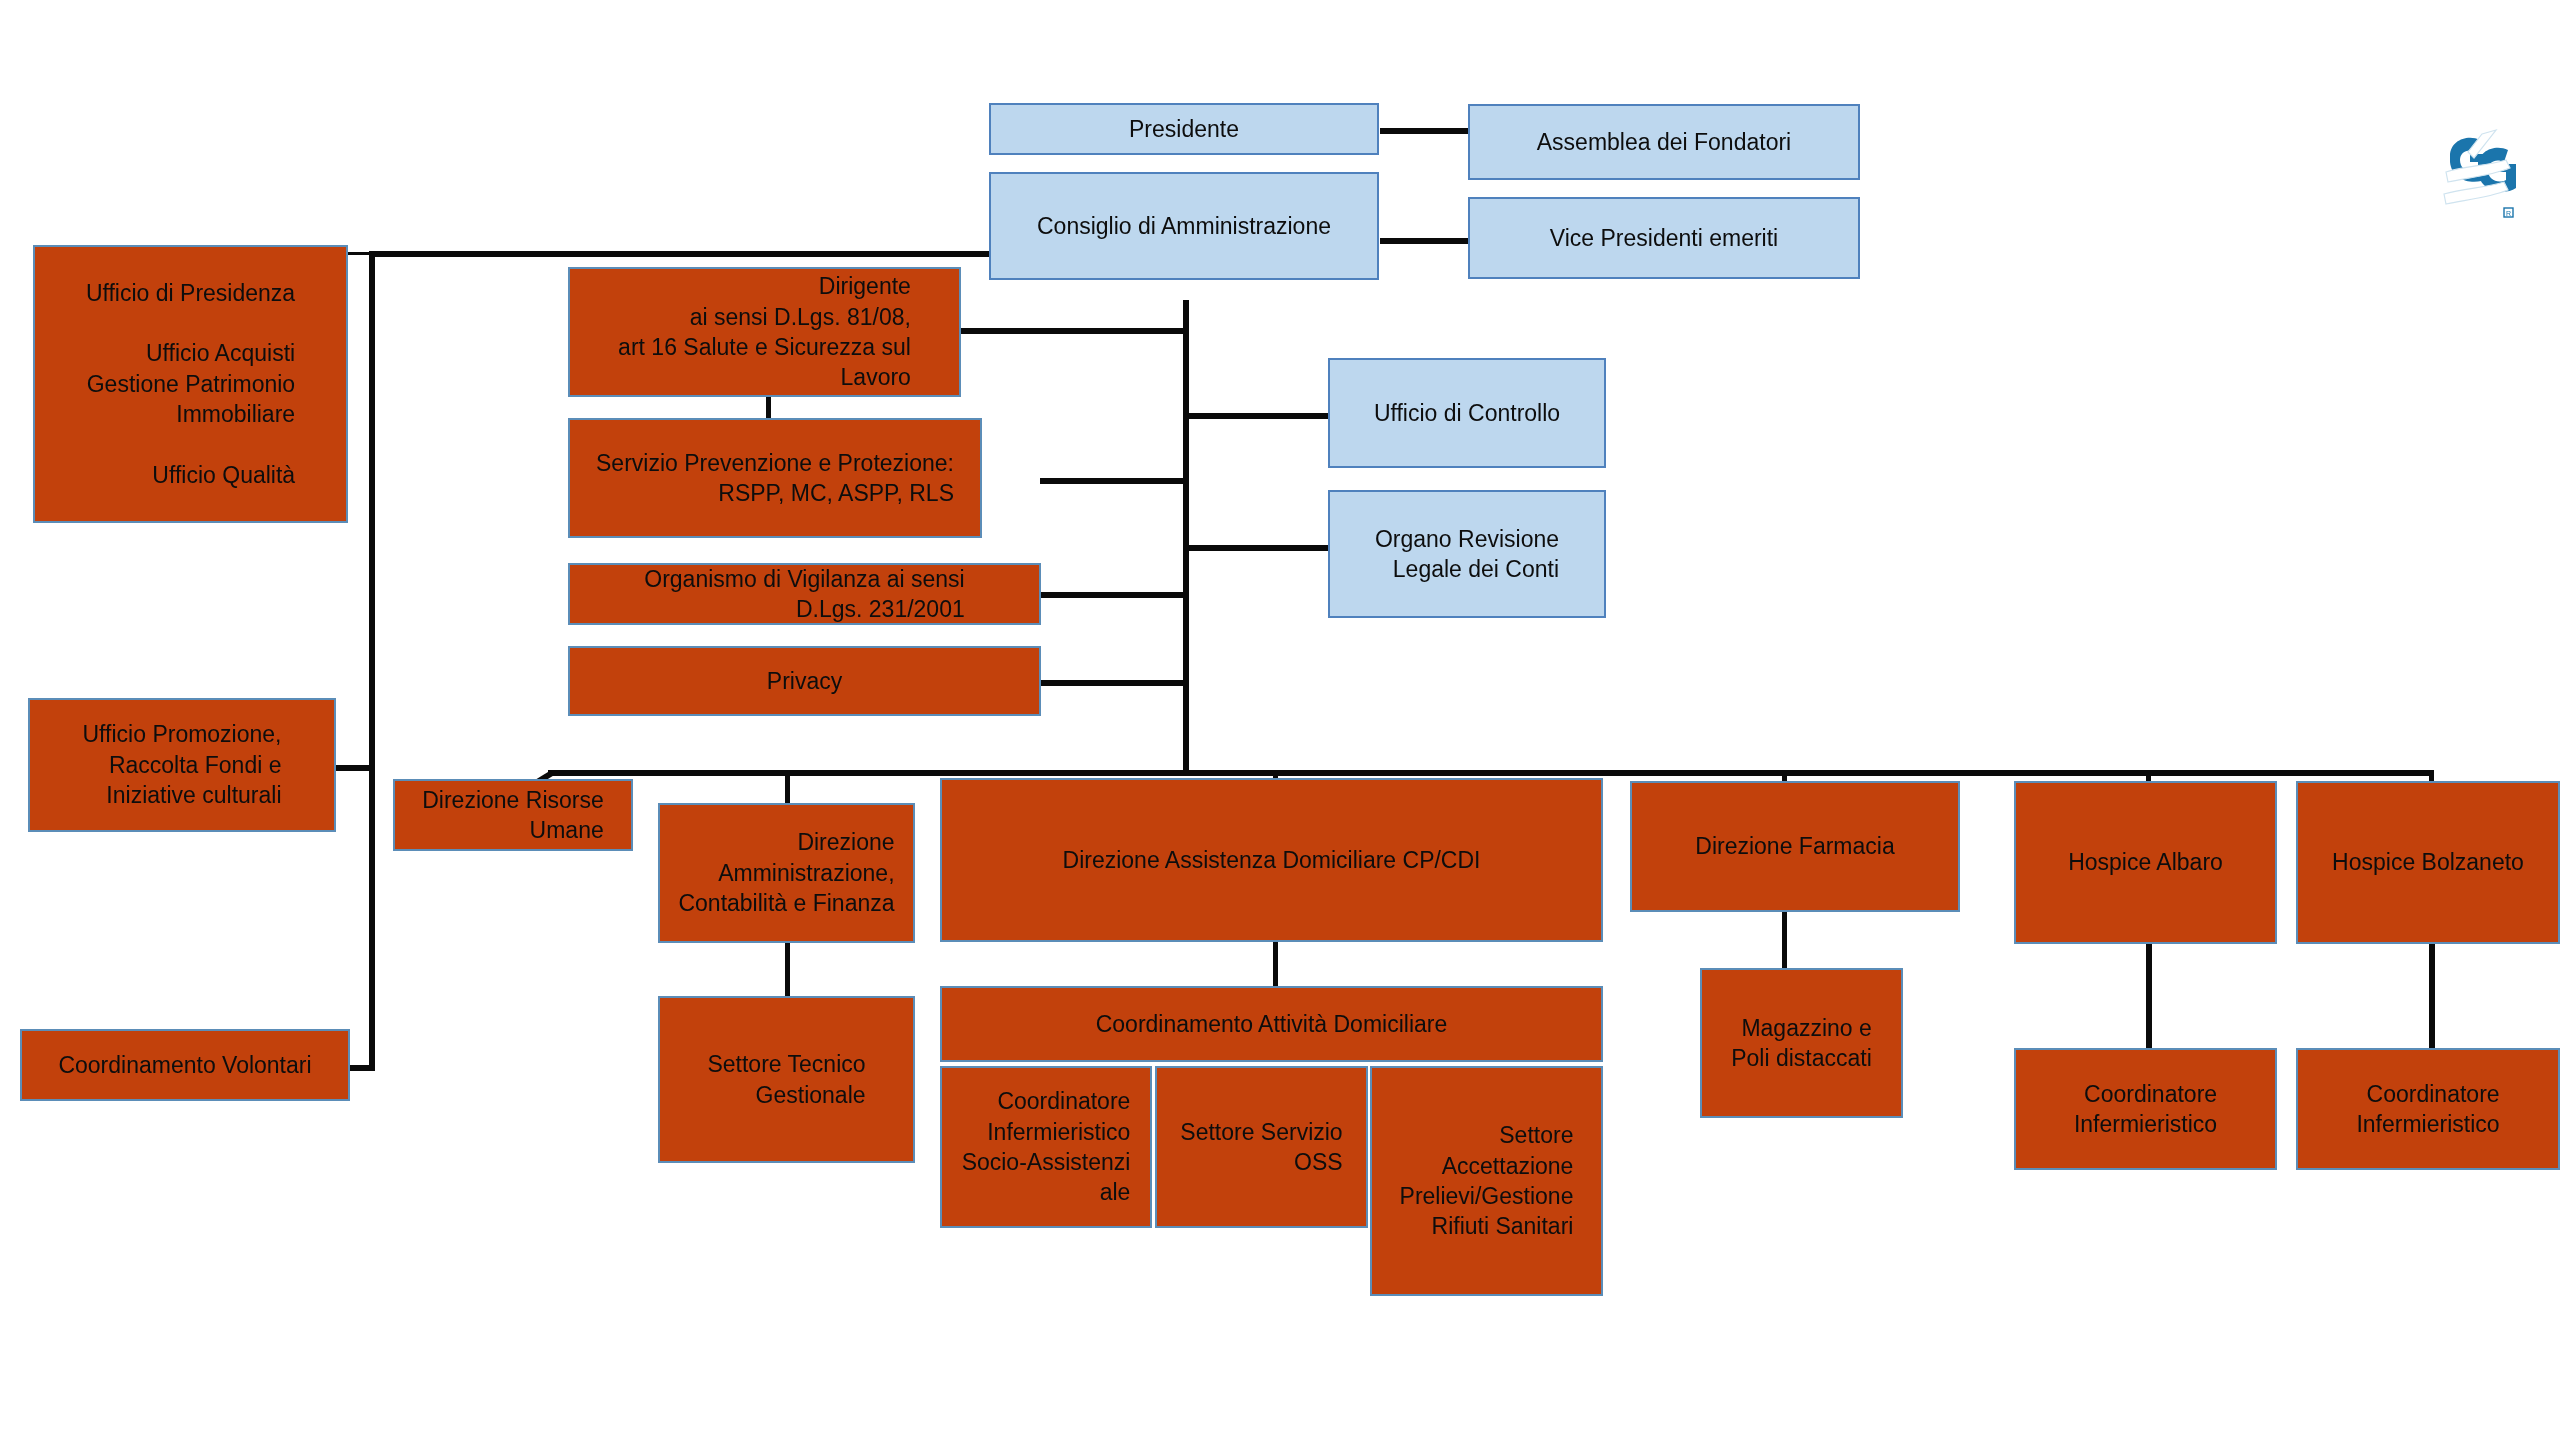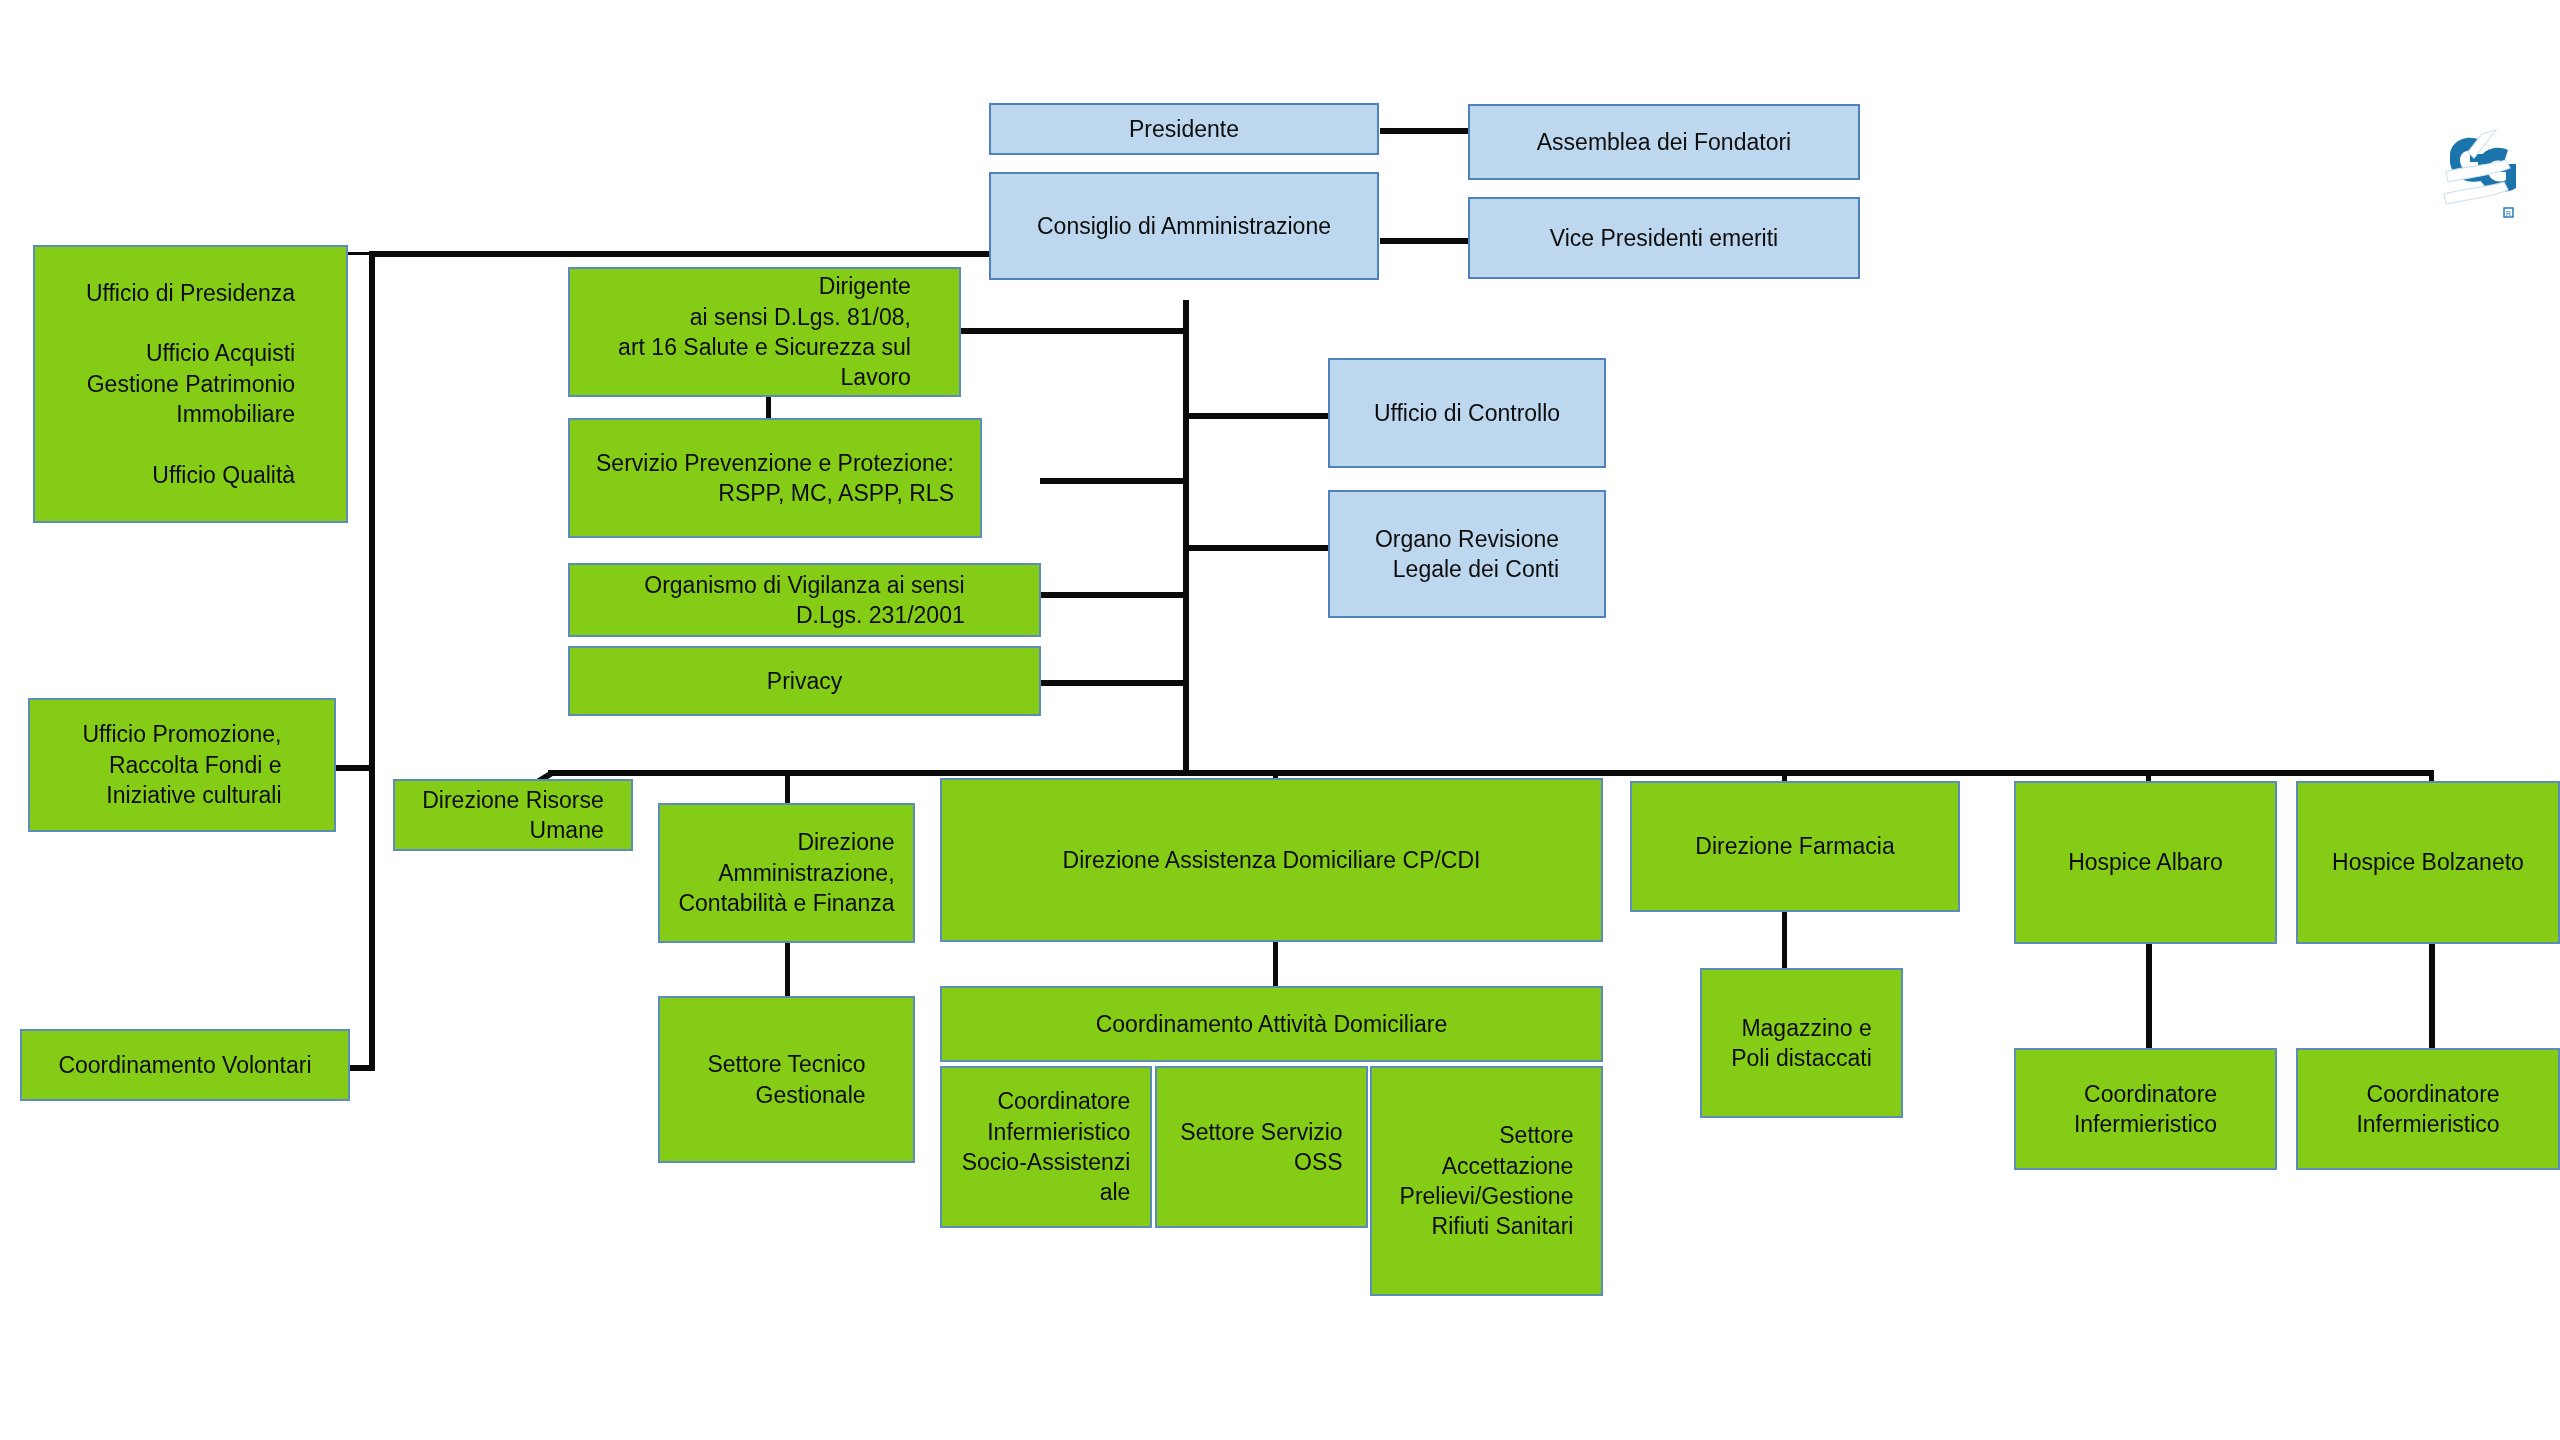--- a/index.html
+++ b/index.html
@@ -3,21 +3,21 @@
 <meta charset="utf-8">
 <style>
   html,body{margin:0;padding:0;background:#ffffff;}
   body{width:2560px;height:1440px;position:relative;overflow:hidden;
        font-family:"Liberation Sans","DejaVu Sans",sans-serif;}
   #canvas{position:absolute;left:0;top:0;width:2560px;height:1440px;}
 
   .node{position:absolute;box-sizing:border-box;display:flex;align-items:center;
         justify-content:center;text-align:right;line-height:1.32;
         color:#0d0d0d;font-size:23px;white-space:pre-line;padding:4px 8px;}
-  .node.gray{background:#84cc16;border:2.5px solid #5b8db8;}
+  .node.gray{background:#c2410c;border:2.5px solid #5b8db8;}
   .node.blue{background:#bdd7ee;border:2.5px solid #4f81bd;}
 
   .wire{position:absolute;background:#0a0a0a;}
   .wire.h{height:6px;}
   .wire.v{width:6px;}
 
   svg.diag{position:absolute;overflow:visible;}
 
   #logo{position:absolute;left:2438px;top:128px;width:86px;height:92px;}
 </style>
@@ -106,21 +106,21 @@
   <div class="node gray" style="left:20px;top:1029px;width:330px;height:72px;">Coordinamento Volontari</div>
 
   <div class="node gray" style="left:568px;top:267px;width:393px;height:130px;">Dirigente
 ai sensi D.Lgs. 81/08,
 art 16 Salute e Sicurezza sul
 Lavoro</div>
 
   <div class="node gray" style="left:568px;top:418px;width:414px;height:120px;">Servizio Prevenzione e Protezione:
 RSPP, MC, ASPP, RLS</div>
 
-  <div class="node gray" style="left:568px;top:563px;width:473px;height:74px;">Organismo di Vigilanza ai sensi
+  <div class="node gray" style="left:568px;top:563px;width:473px;height:62px;">Organismo di Vigilanza ai sensi
 D.Lgs. 231/2001</div>
 
   <div class="node gray" style="left:568px;top:646px;width:473px;height:70px;">Privacy</div>
 
   <div class="node gray" style="left:393px;top:779px;width:240px;height:72px;">Direzione Risorse
 Umane</div>
 
   <div class="node gray" style="left:658px;top:803px;width:257px;height:140px;">Direzione
 Amministrazione,
 Contabilità e Finanza</div>

